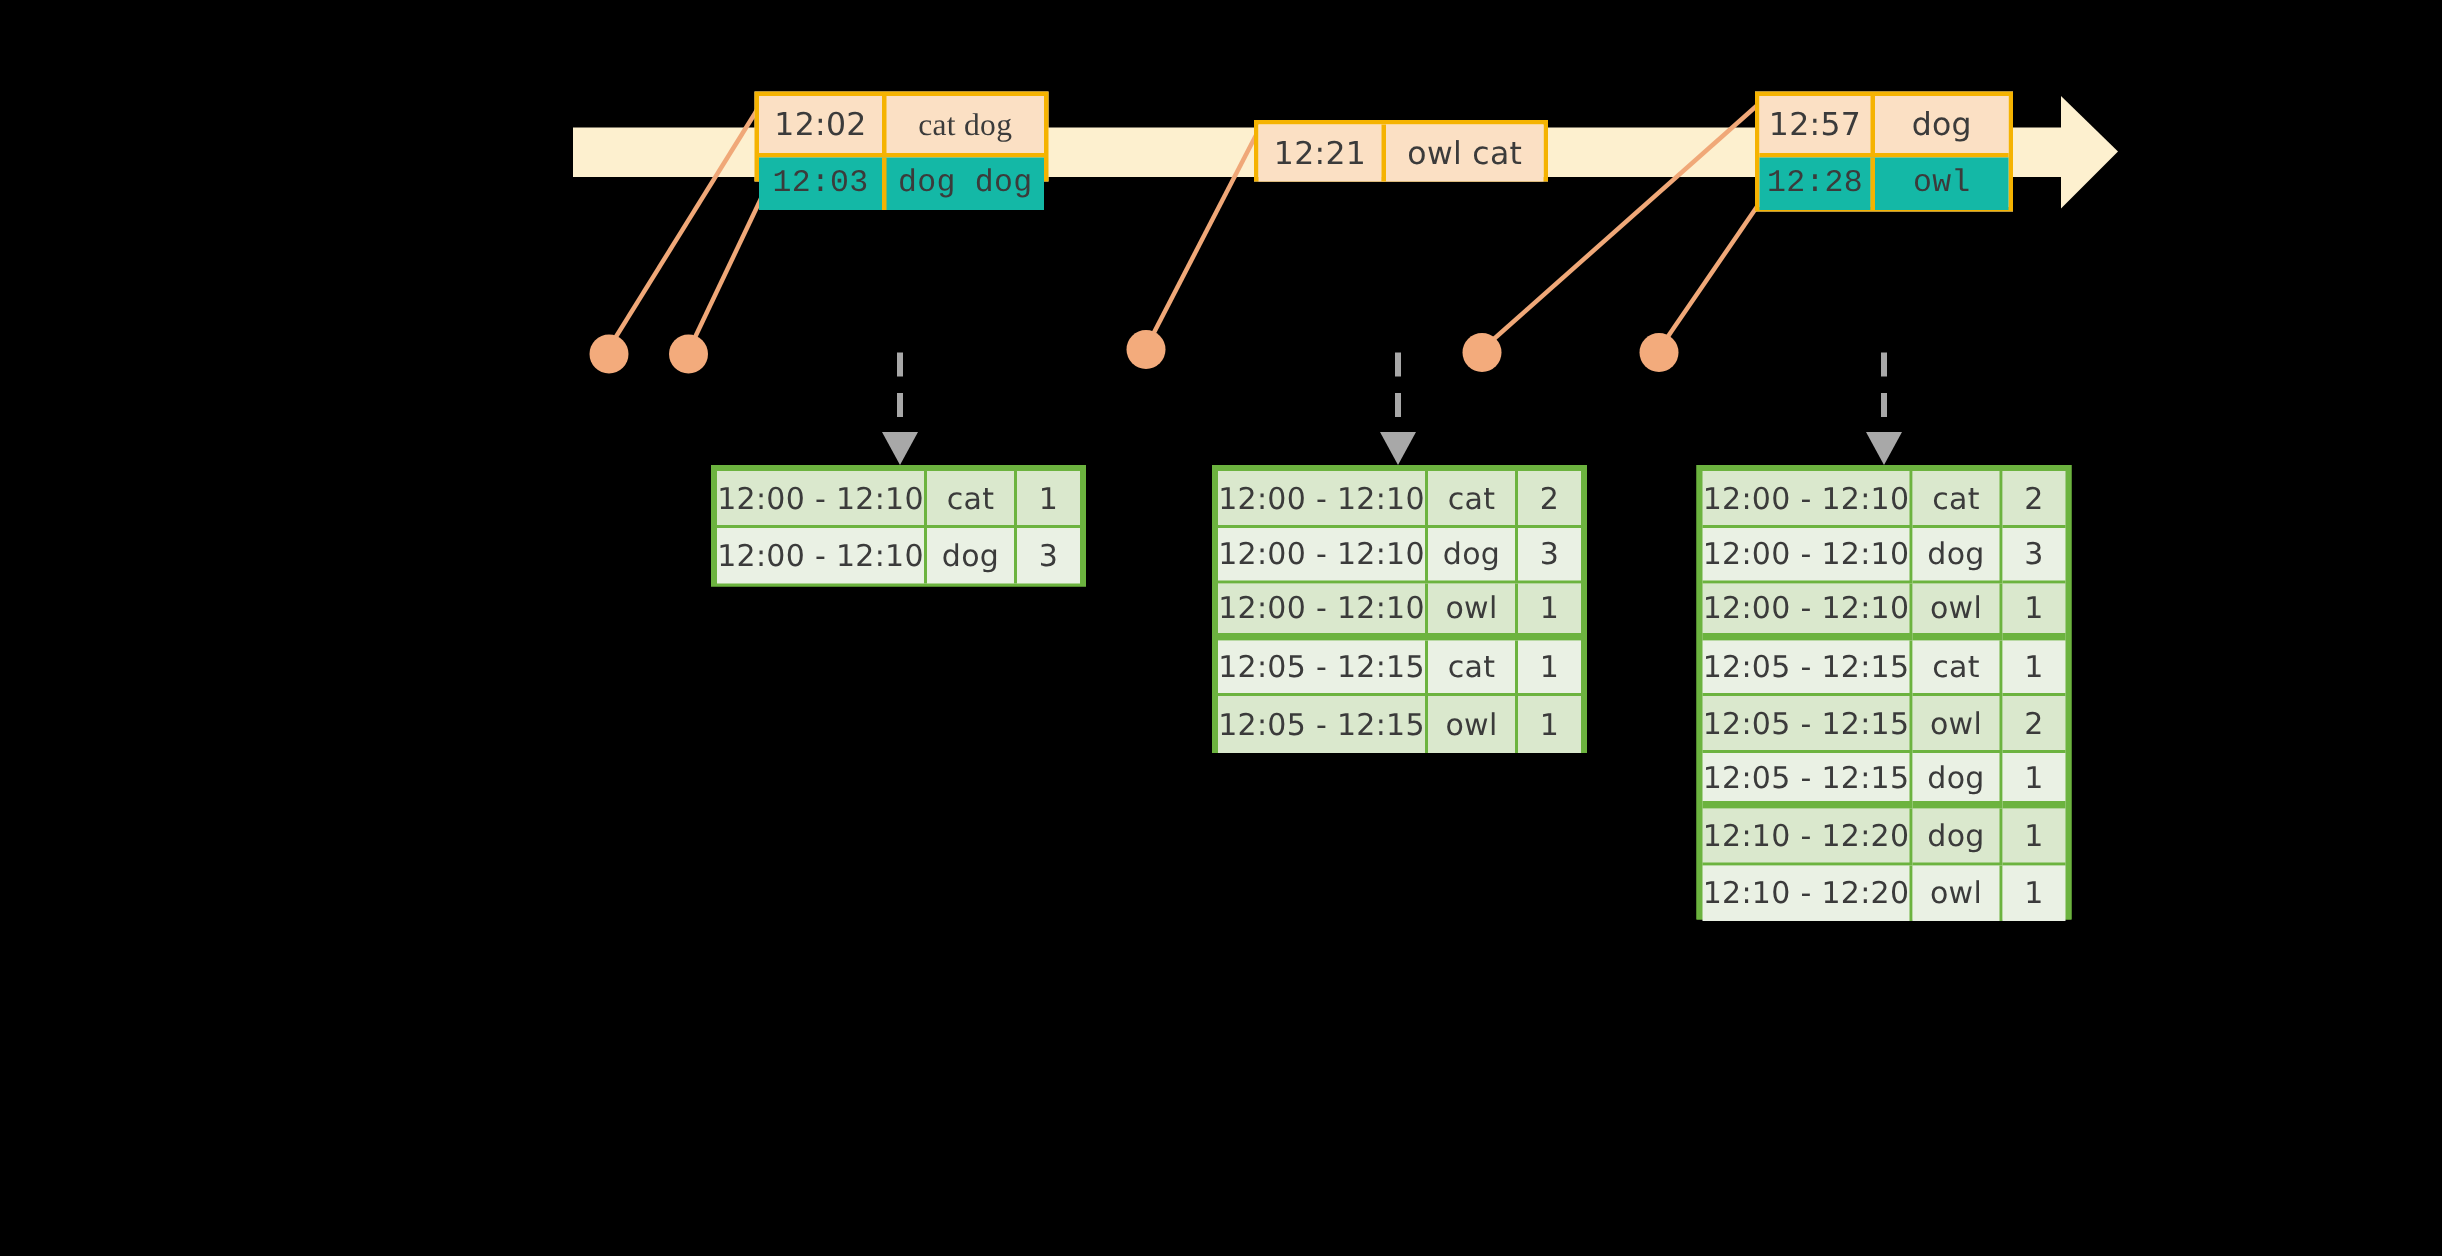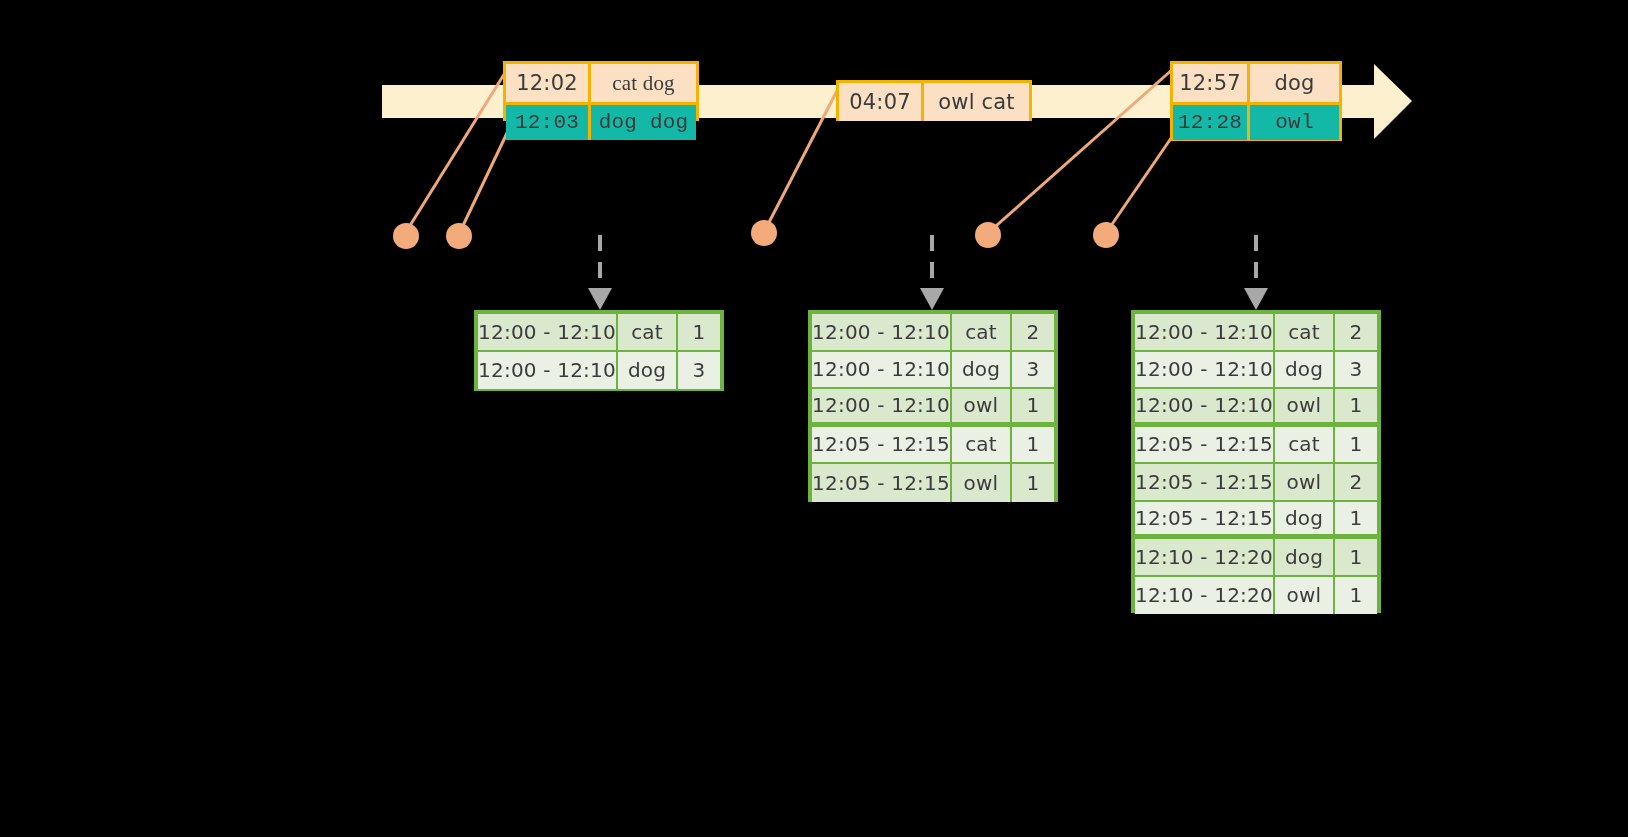--- a/index.html
+++ b/index.html
@@ -144,21 +144,21 @@
       <div class="ev-val" style="width:108px;font-family:Liberation Serif, serif;">cat dog</div>
     </div>
     <div class="event-row row-b">
       <div class="ev-time" style="width:82px;">12:03</div>
       <div class="ev-val" style="width:108px;">dog dog</div>
     </div>
   </div>
 
   <div class="event-box" style="left:836px; top:80px; width:196px; height:41px;">
     <div class="event-row row-a">
-      <div class="ev-time" style="width:82px;">04:07</div>
+      <div class="ev-time" style="width:82px;">12:21</div>
       <div class="ev-val" style="width:108px;text-align:right;">owl cat</div>
     </div>
   </div>
 
   <div class="event-box" style="left:1170px; top:61px; width:172px; height:80px;">
     <div class="event-row row-a">
       <div class="ev-time" style="width:74px;">12:57</div>
       <div class="ev-val" style="width:92px;">dog</div>
     </div>
     <div class="event-row row-b">

